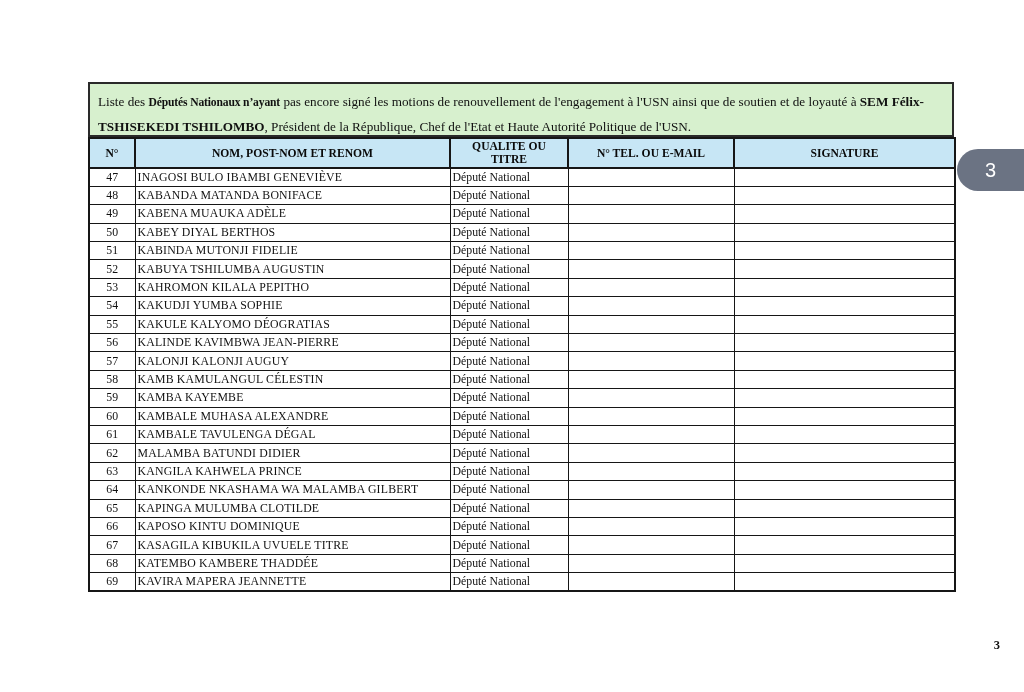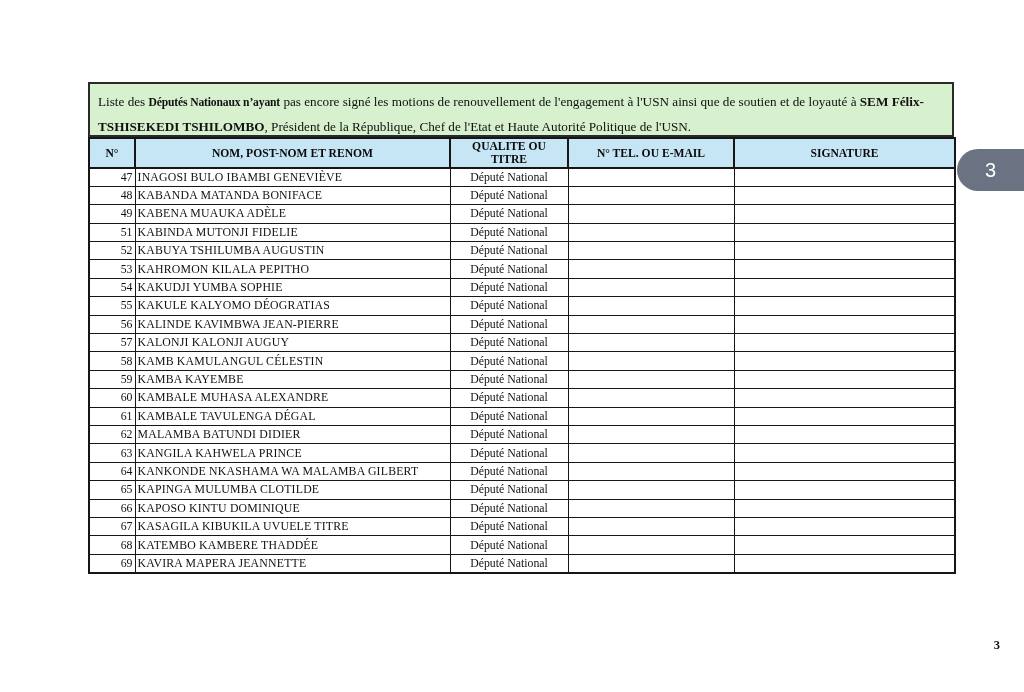--- a/index.html
+++ b/index.html
@@ -23,23 +23,23 @@
     background:#c7e6f5; border:2px solid #161616; font-weight:bold;
     font-size:11.6px; line-height:13px; padding:1px 2px; text-align:center;
     height:27px; color:#0a0a0a; box-sizing:border-box;
   }
   table.list th.wrap { padding:1px 9px; }
   table.list td {
     border:1px solid #161616; height:18.4px; font-size:11.8px;
     padding:0 2px; color:#111; box-sizing:border-box; overflow:hidden;
     white-space:nowrap;
   }
-  td.num   { text-align:right; }
+  td.num   { text-align:center; }
   td.name  { padding-left:7px; letter-spacing:0.2px; }
-  td.title { text-align:center; font-size:11.2px;margin-top:28px; }
+  td.title { text-align:left; font-size:11.2px;margin-top:28px; }
   .page-tab {
     position:absolute; top:149px; right:0; width:67px; height:42px;
     background:#6b7383; border-radius:21px 0 0 21px; color:#ffffff;
     font-family:"Liberation Sans", sans-serif; font-size:20px;
     display:flex; align-items:center; justify-content:center;
   }
   .page-num {
     position:absolute; top:638px; right:24px;
     font-weight:bold; font-size:12.5px; color:#111;
   }
@@ -84,20 +84,27 @@
           <td></td>
         </tr>
         <tr>
           <td class="num">49</td>
           <td class="name">KABENA MUAUKA ADÈLE</td>
           <td class="title">Député National</td>
           <td></td>
           <td></td>
         </tr>
         <tr>
+          <td class="num">50</td>
+          <td class="name">KABEY DIYAL BERTHOS</td>
+          <td class="title">Député National</td>
+          <td></td>
+          <td></td>
+        </tr>
+        <tr>
           <td class="num">51</td>
           <td class="name">KABINDA MUTONJI FIDELIE</td>
           <td class="title">Député National</td>
           <td></td>
           <td></td>
         </tr>
         <tr>
           <td class="num">52</td>
           <td class="name">KABUYA TSHILUMBA AUGUSTIN</td>
           <td class="title">Député National</td>

